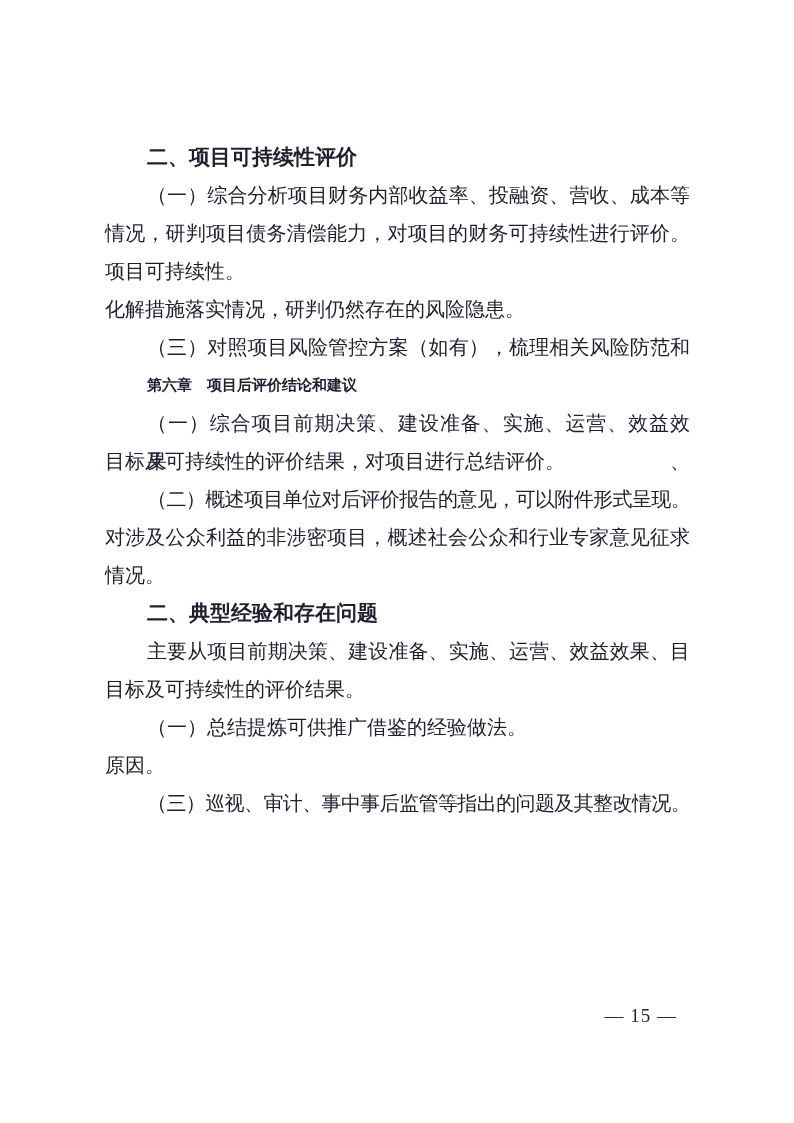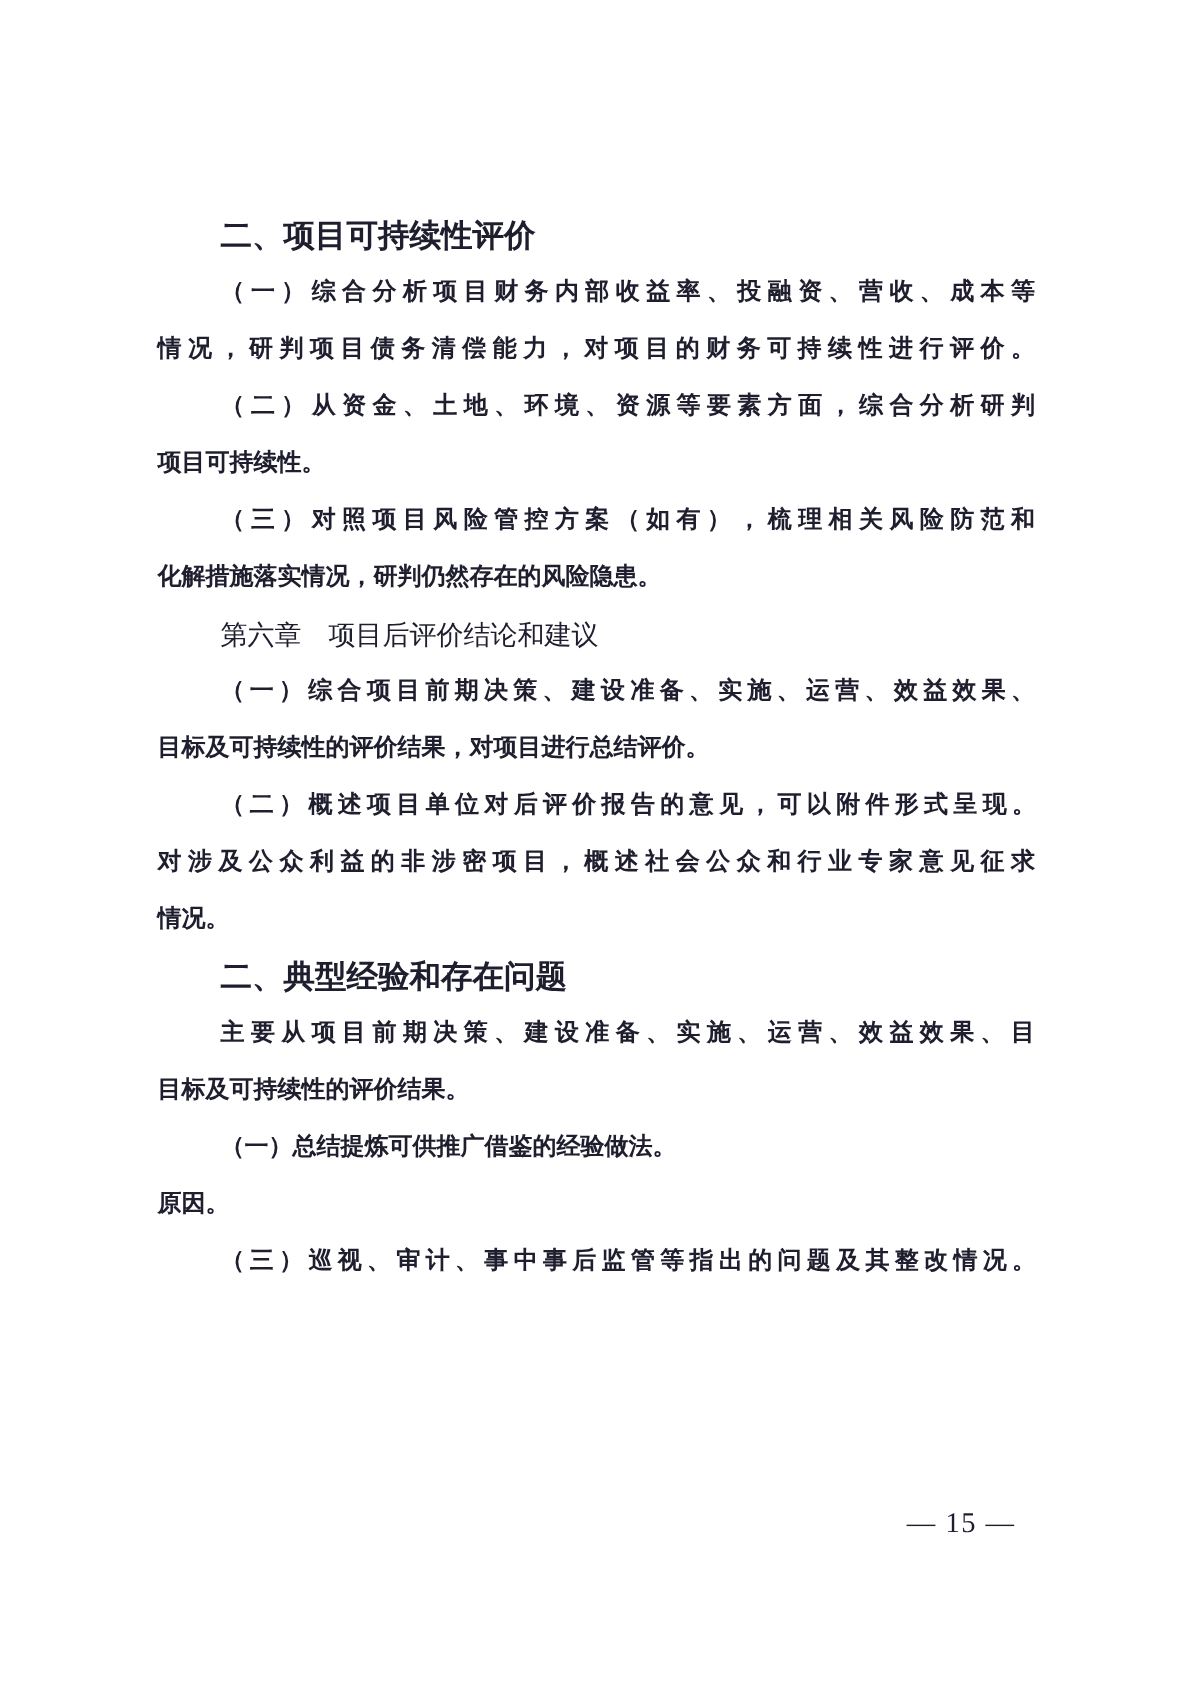--- a/index.html
+++ b/index.html
@@ -18,66 +18,64 @@
   }
   .content {
     position: absolute;
     left: 105px;
     top: 138px;
     width: 585px;
   }
   .ln {
     height: 38px;
     line-height: 38px;
-    font-size: 16px;
+    font-size: 20px;
     white-space: normal;
-    font-weight: bold;
   }
   .indent {
     padding-left: 42px;
   }
   .just {
     text-align: justify;
     text-align-last: justify;
     text-justify: inter-character;
   }
   .tight {
     letter-spacing: -0.7px;
   }
   .hd {
     font-weight: bold;
     font-size: 21px;
   }
   .chapter {
     font-family: "Liberation Sans", "DejaVu Sans", sans-serif;
-    font-weight: normal;
-    font-size: 18px;
+    font-weight: bold;
+    font-size: 15px;
   }
   .footer {
     position: absolute;
     top: 1005px;
     right: 117px;
     font-size: 19px;
     letter-spacing: 1px;
     color: #1e1e2e;
     margin-left: 48px;
   }
 </style>
 </head>
 <body>
 
 <div class="page">
   <div class="content">
     <div class="ln hd indent">二、项目可持续性评价</div>
     <div class="ln indent just">（一）综合分析项目财务内部收益率、投融资、营收、成本等</div>
     <div class="ln just">情况，研判项目债务清偿能力，对项目的财务可持续性进行评价。</div>
-    <div class="ln indent just">（二）从资金、土地、环境、资源等要素方面，综合分析研判</div>
     <div class="ln">项目可持续性。</div>
+    <div class="ln">化解措施落实情况，研判仍然存在的风险隐患。</div>
     <div class="ln indent just">（三）对照项目风险管控方案（如有），梳理相关风险防范和</div>
-    <div class="ln">化解措施落实情况，研判仍然存在的风险隐患。</div>
     <div class="ln chapter indent">第六章　项目后评价结论和建议</div>
     <div class="ln indent just">（一）综合项目前期决策、建设准备、实施、运营、效益效果、</div>
     <div class="ln">目标及可持续性的评价结果，对项目进行总结评价。</div>
     <div class="ln indent just tight">（二）概述项目单位对后评价报告的意见，可以附件形式呈现。</div>
     <div class="ln just">对涉及公众利益的非涉密项目，概述社会公众和行业专家意见征求</div>
     <div class="ln">情况。</div>
     <div class="ln hd indent">二、典型经验和存在问题</div>
     <div class="ln indent just">主要从项目前期决策、建设准备、实施、运营、效益效果、目</div>
     <div class="ln">目标及可持续性的评价结果。</div>
     <div class="ln indent">（一）总结提炼可供推广借鉴的经验做法。</div>

